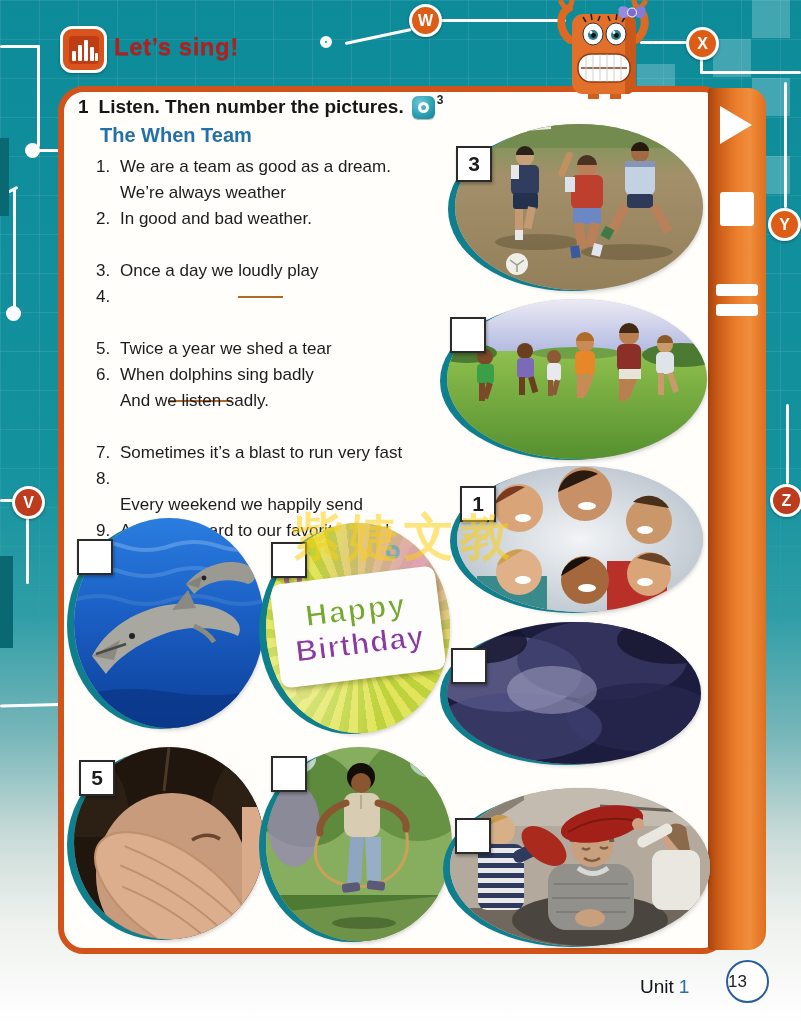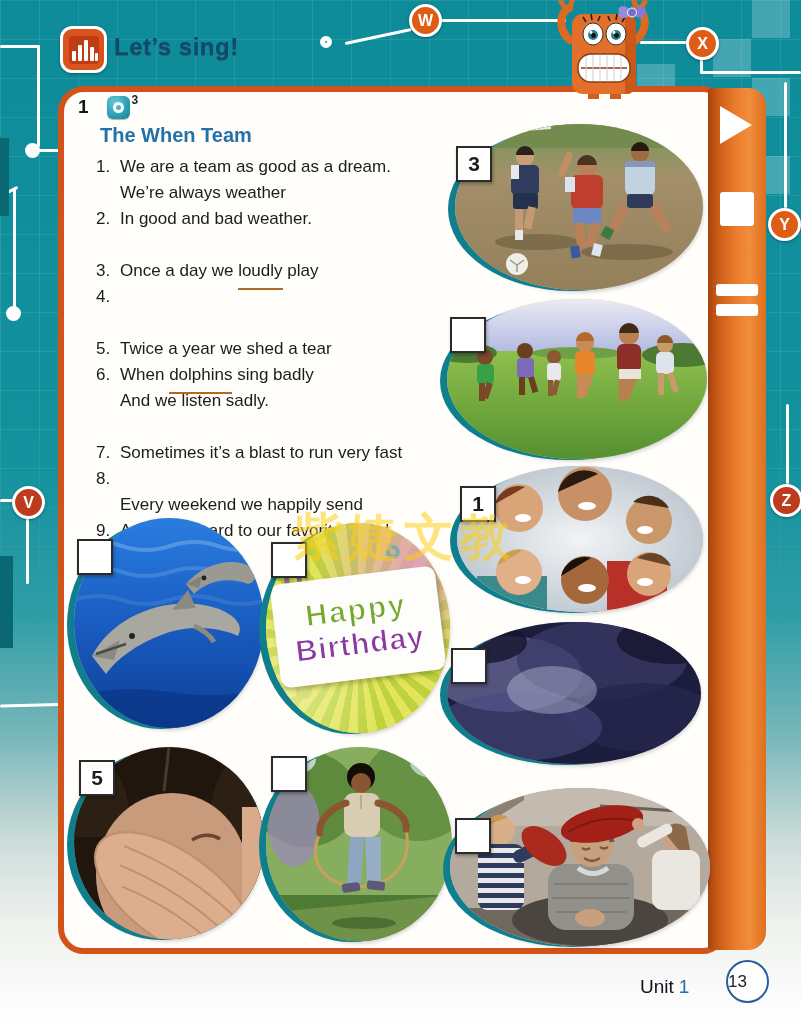--- a/index.html
+++ b/index.html
@@ -23,21 +23,21 @@
   .strip { position:absolute; background:#0a6873; z-index:2; }
   .node { position:absolute; width:33px; height:33px; border-radius:50%; background:#dd5c16;
     border:3px solid #fff; color:#fff; font-weight:bold; font-size:16px; z-index:3;
     display:flex; align-items:center; justify-content:center; box-shadow:0 1px 3px rgba(0,0,0,.35); }
   .node.dark { background:#bc3c1d; }
 
   
   .hdr-icon { position:absolute; left:60px; top:26px; width:47px; height:47px; z-index:3;
     background:#d8541c; border:3px solid #fff; border-radius:12px; display:flex; align-items:center; justify-content:center;
     box-shadow:0 1px 3px rgba(0,0,0,.3); }
-  .hdr-title { position:absolute; left:114px; top:33px; z-index:3; color:#0c4a6e; font-size:24px;
+  .hdr-title { position:absolute; left:114px; top:33px; z-index:3; color:#b91c1c; font-size:24px;
     font-weight:800; letter-spacing:.5px; text-shadow:0 1px 0 rgba(120,20,0,.35); }
 
   
   .page { position:absolute; left:58px; top:86px; width:670px; height:868px; z-index:4;
     background:#fffefb; border:6px solid #d2531a; border-radius:26px; }
   .sidebar { position:absolute; left:708px; top:88px; width:58px; height:862px; z-index:8;
     background:linear-gradient(90deg,#a8430d 0%,#c85a16 16%,#ea7d2c 48%,#f08d3c 72%,#df6f1f 100%);
     border-radius:4px 18px 18px 4px; }
   .sb-play { position:absolute; left:12px; top:18px; width:0; height:0;
     border-left:32px solid #fff; border-top:19px solid transparent; border-bottom:19px solid transparent; }
@@ -52,21 +52,21 @@
     background:radial-gradient(circle at 35% 30%, #6cc8d6 0%, #2ba2b4 55%, #13808f 100%);
     position:relative; box-shadow:0 1px 1px rgba(0,0,0,.3); }
   .cd-icon::after { content:""; position:absolute; left:6px; top:6px; width:5px; height:5px;
     border:3px solid #fff; border-radius:50%; }
   .cd-track { font-size:12px; font-weight:bold; color:#222; margin-left:2px; margin-top:-3px; }
   .song-title { position:absolute; left:100px; top:124px; z-index:6; color:#2471a7; font-size:20px; font-weight:bold; }
   .lyrics { position:absolute; left:96px; top:154px; width:392px; z-index:6; font-size:17px; color:#1c1c1e; }
   .lyric-line { display:flex; line-height:26px; }
   .lyric-line.gap { margin-top:26px; }
   .lnum { width:24px; flex:none; }
-  .u { border-bottom:2px solid #b06a28; padding-bottom:8px; }
+  .u { border-bottom:2px solid #b06a28; padding-bottom:16px; }
   .u:empty { border-bottom:none; }
 
   
   .oval { position:absolute; border-radius:50%; overflow:hidden; z-index:10;
     box-shadow:-8px 2px 0 -1px #0f7f8d, 0 2px 4px rgba(0,0,0,.2); background:#ccc; }
   .oval svg { display:block; width:100%; height:100%; }
   .numbox { position:absolute; width:36px; height:36px; background:#fff; border:2px solid #2b2b2b; z-index:12;
     display:flex; align-items:center; justify-content:center; font-size:21px; font-weight:bold; color:#1d1d1d;
     box-shadow:1px 2px 3px rgba(0,0,0,.3); }
 
@@ -199,20 +199,21 @@
     </g>
     <g>
       <path d="M96,11 C89,3 80,6 83,12 C80,18 89,21 96,14 Z" fill="#968bdf"></path>
       <path d="M96,11 C103,3 112,6 109,12 C112,18 103,21 96,14 Z" fill="#867ad4"></path>
       <circle cx="96" cy="12.5" r="4.5" fill="#7a6fc8" stroke="#fff" stroke-width="1"></circle>
     </g>
   </svg>
 
   <div class="instruction">
     <span class="instr-num">1</span>
+    <span>Listen. Then number the pictures.</span>
     <span class="cd-icon"></span>
     <span class="cd-track">3</span>
   </div>
   <div class="song-title">The When Team</div>
 
   <div class="lyrics">
     <div class="lyric-line">
         <span class="lnum">1.</span>
         <span><span>We are a team as good as a dream.</span><span class="u"></span><span></span></span>
       </div>

